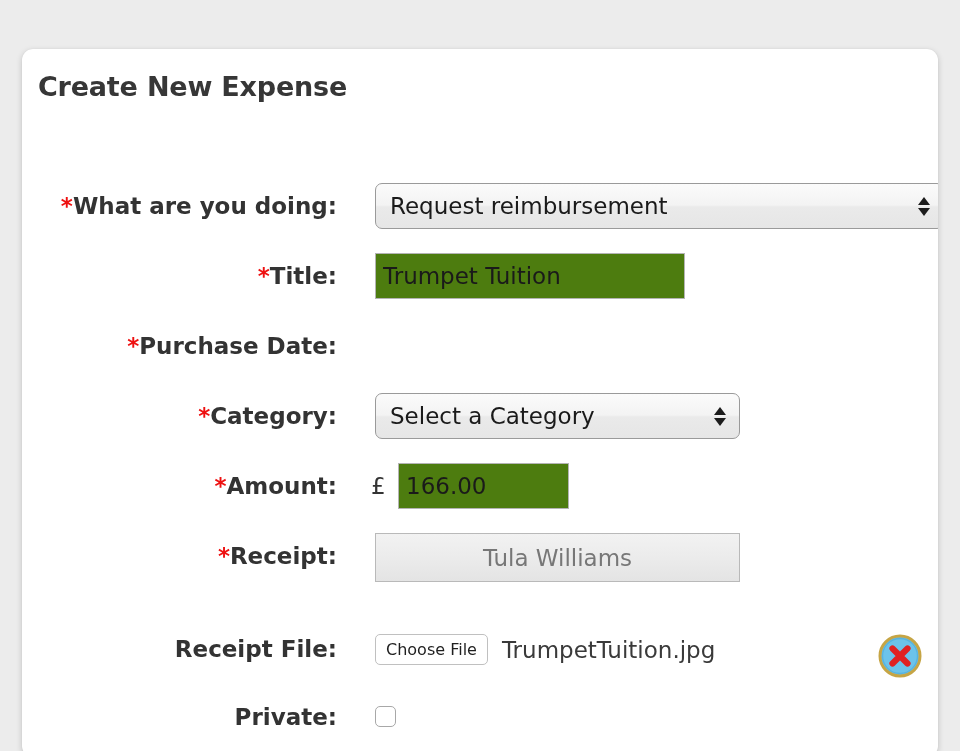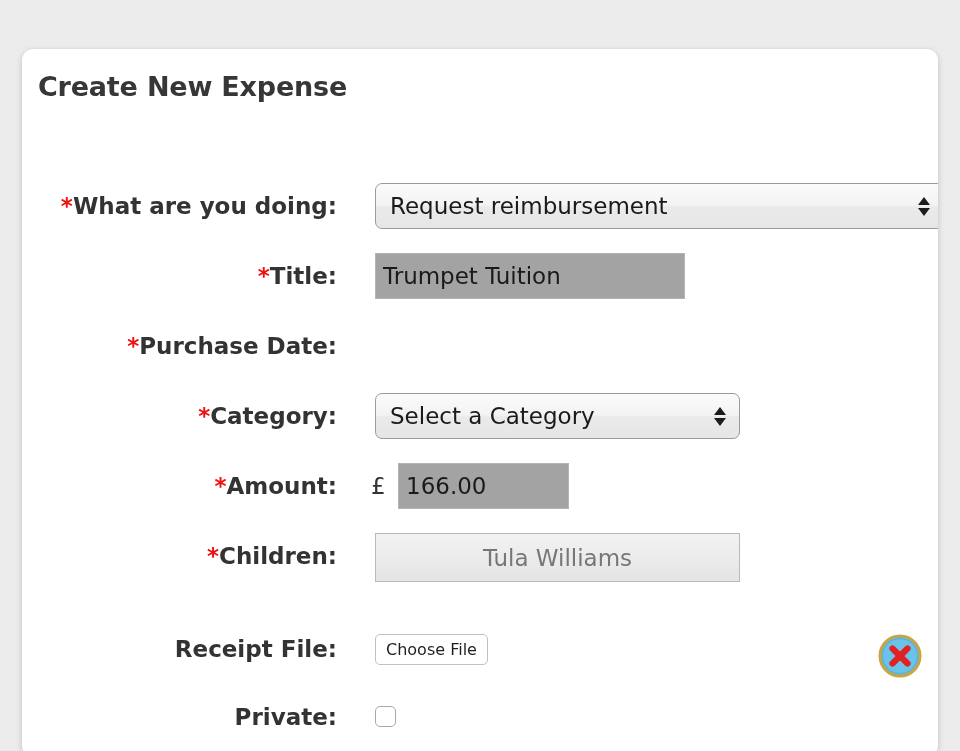--- a/index.html
+++ b/index.html
@@ -75,21 +75,21 @@
     position: absolute;
     left: 331px;
     top: 0;
   }
 
   
   .txt {
     box-sizing: border-box;
     height: 46px;
     border: 1px solid #b4b4b4;
-    background: #a3a3a3;
+    background: #4d7c0f;
     font-family: "DejaVu Sans", sans-serif;
     font-size: 23px;
     color: #1a1a1a;
     padding: 12px 7px;
     border-radius: 0;
     outline: none;
   }
 
   
   .sel {
@@ -241,32 +241,33 @@
 
     <div class="row" style="top:314px;">
       <div class="label"><span class="req">*</span><span>Amount:</span></div>
       <div class="currency" style="left:349px;">£</div>
       <div class="field" style="left:376px;">
         <input class="txt" style="width: 171px;" value="166.00">
       </div>
     </div>
 
     <div class="row" style="top:384px;">
-      <div class="label"><span class="req">*</span><span>Children:</span></div>
+      <div class="label"><span class="req">*</span><span>Receipt:</span></div>
       <div class="field" style="left:353px;">
         <div class="disabled-field" style="width:365px;justify-content:center;">
           <span>Tula Williams</span>
         </div>
       </div>
     </div>
 
     <div class="row" style="top:477px;">
       <div class="label plain">Receipt File:</div>
       <div class="field" style="left:353px; top:8px; display:flex; align-items:center; gap:14px;">
         <div class="filebtn">Choose File</div>
+        <div class="filename">TrumpetTuition.jpg</div>
       </div>
       <div style="position:absolute; left:856px; top:8px;">
         <svg class="del-icon" viewBox="0 0 44 44">
           <circle cx="22" cy="22" r="20" fill="#6cc3ea" stroke="#c6a545" stroke-width="3"></circle>
           <circle cx="22" cy="22" r="17.5" fill="none" stroke="#4aa8d8" stroke-width="1.4" opacity="0.6"></circle>
           <path d="M14.5 14.5 L29.5 29.5 M29.5 14.5 L14.5 29.5" stroke="#e02222" stroke-width="6.2" stroke-linecap="round"></path>
         </svg>
       </div>
     </div>
 

